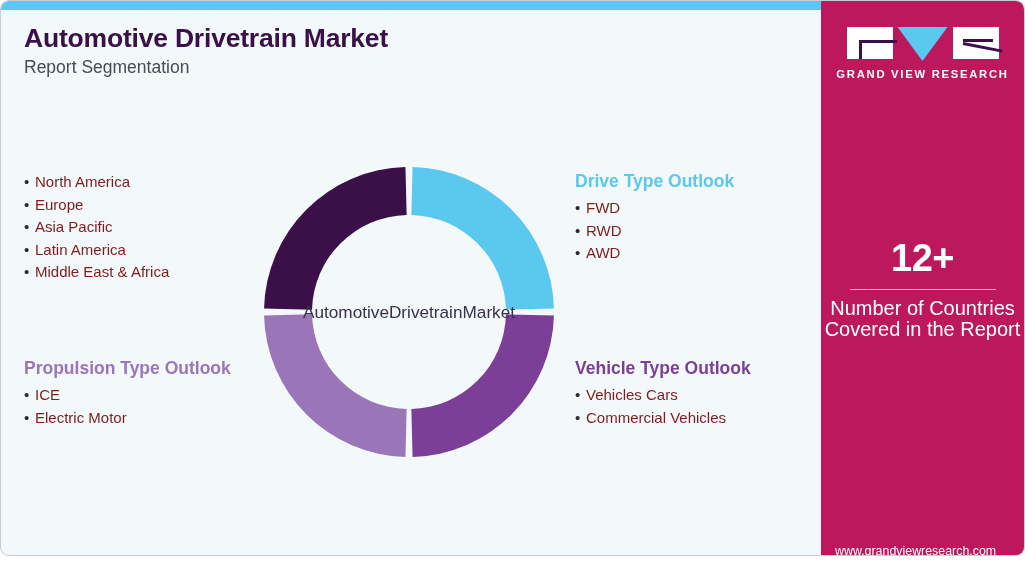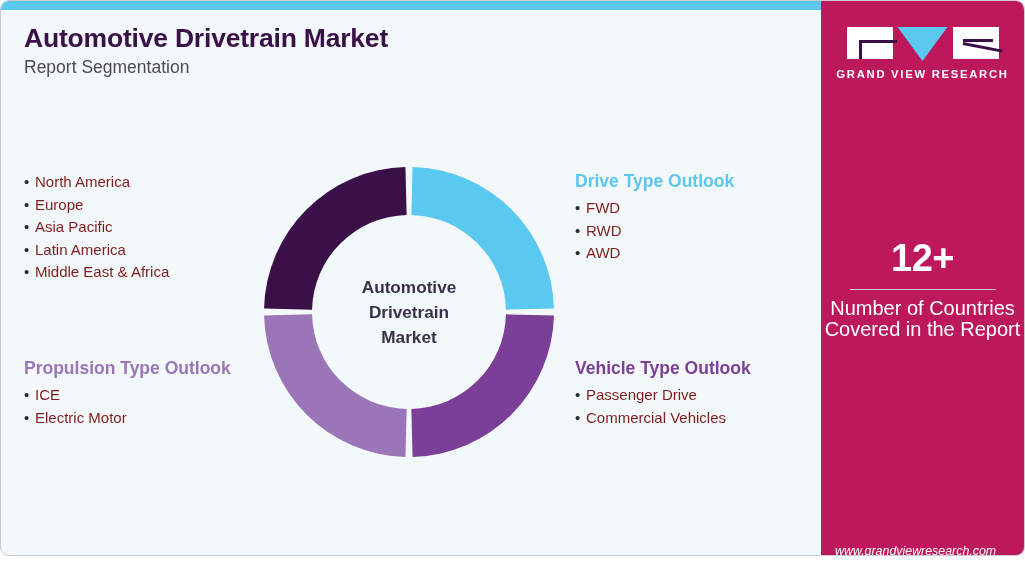--- a/index.html
+++ b/index.html
@@ -94,25 +94,24 @@
     top: 166px;
     width: 290px;
     height: 290px;
   }
   .donut-center {
     position: absolute;
     left: 0; top: 0;
     width: 290px;
     height: 290px;
     display: flex;
-    flex-direction: column;
+    flex-direction: row;
     align-items: center;
     justify-content: center;
     pointer-events: none;
-    font-weight: bold;
   }
   .donut-center span {
     font-size: 17.2px;
     color: #39304a;
     line-height: 25px;
   }
   
   .side-panel {
     position: absolute;
     right: 0;
@@ -233,21 +232,20 @@
   .source-label {
     font-size: 11.6px;
     font-weight: bold;
     color: #ffffff;
     line-height: 16px;
   }
   .source-url {
     font-size: 12.4px;
     color: #ffffff;
     line-height: 17px;
-    font-style: italic;
   }
 </style>
 </head>
 <body>
 
 <div id="canvas">
 
   <div class="accent-bar"></div>
 
   <div class="header">
@@ -278,21 +276,21 @@
     <ul class="seg-list">
       <li>FWD</li>
       <li>RWD</li>
       <li>AWD</li>
     </ul>
   </div>
 
   <div class="seg" id="seg-vehicle">
     <div class="seg-title" style="color:#7b3f98">Vehicle Type Outlook</div>
     <ul class="seg-list">
-      <li>Passenger Drive</li>
+      <li>Vehicles Cars</li>
       <li>Commercial Vehicles</li>
     </ul>
   </div>
 
   <div class="donut-wrap">
     <svg width="290" height="290" viewBox="0 0 290 290">
       <g transform="translate(145,145)">
         <path id="slice-0" d="M 3.542665832134753 -144.95671601827155 A 145 145 0 0 1 144.95671601827155 -3.5426658321347206 L 96.97104450877477 -2.369921280807365 A 97 97 0 0 0 2.3699212808073864 -96.97104450877477 Z" fill="#5ac8ef"></path>
         <path id="slice-1" d="M 144.95671601827155 3.5426658321347206 A 145 145 0 0 1 3.542665832134753 144.95671601827155 L 2.3699212808073864 96.97104450877477 A 97 97 0 0 0 96.97104450877477 2.369921280807365 Z" fill="#7b3f98"></path>
         <path id="slice-2" d="M -3.5426658321347033 144.95671601827155 A 145 145 0 0 1 -144.95671601827155 3.542665832134633 L -96.97104450877477 2.3699212808073065 A 97 97 0 0 0 -2.369921280807353 96.97104450877477 Z" fill="#9a76b8"></path>

